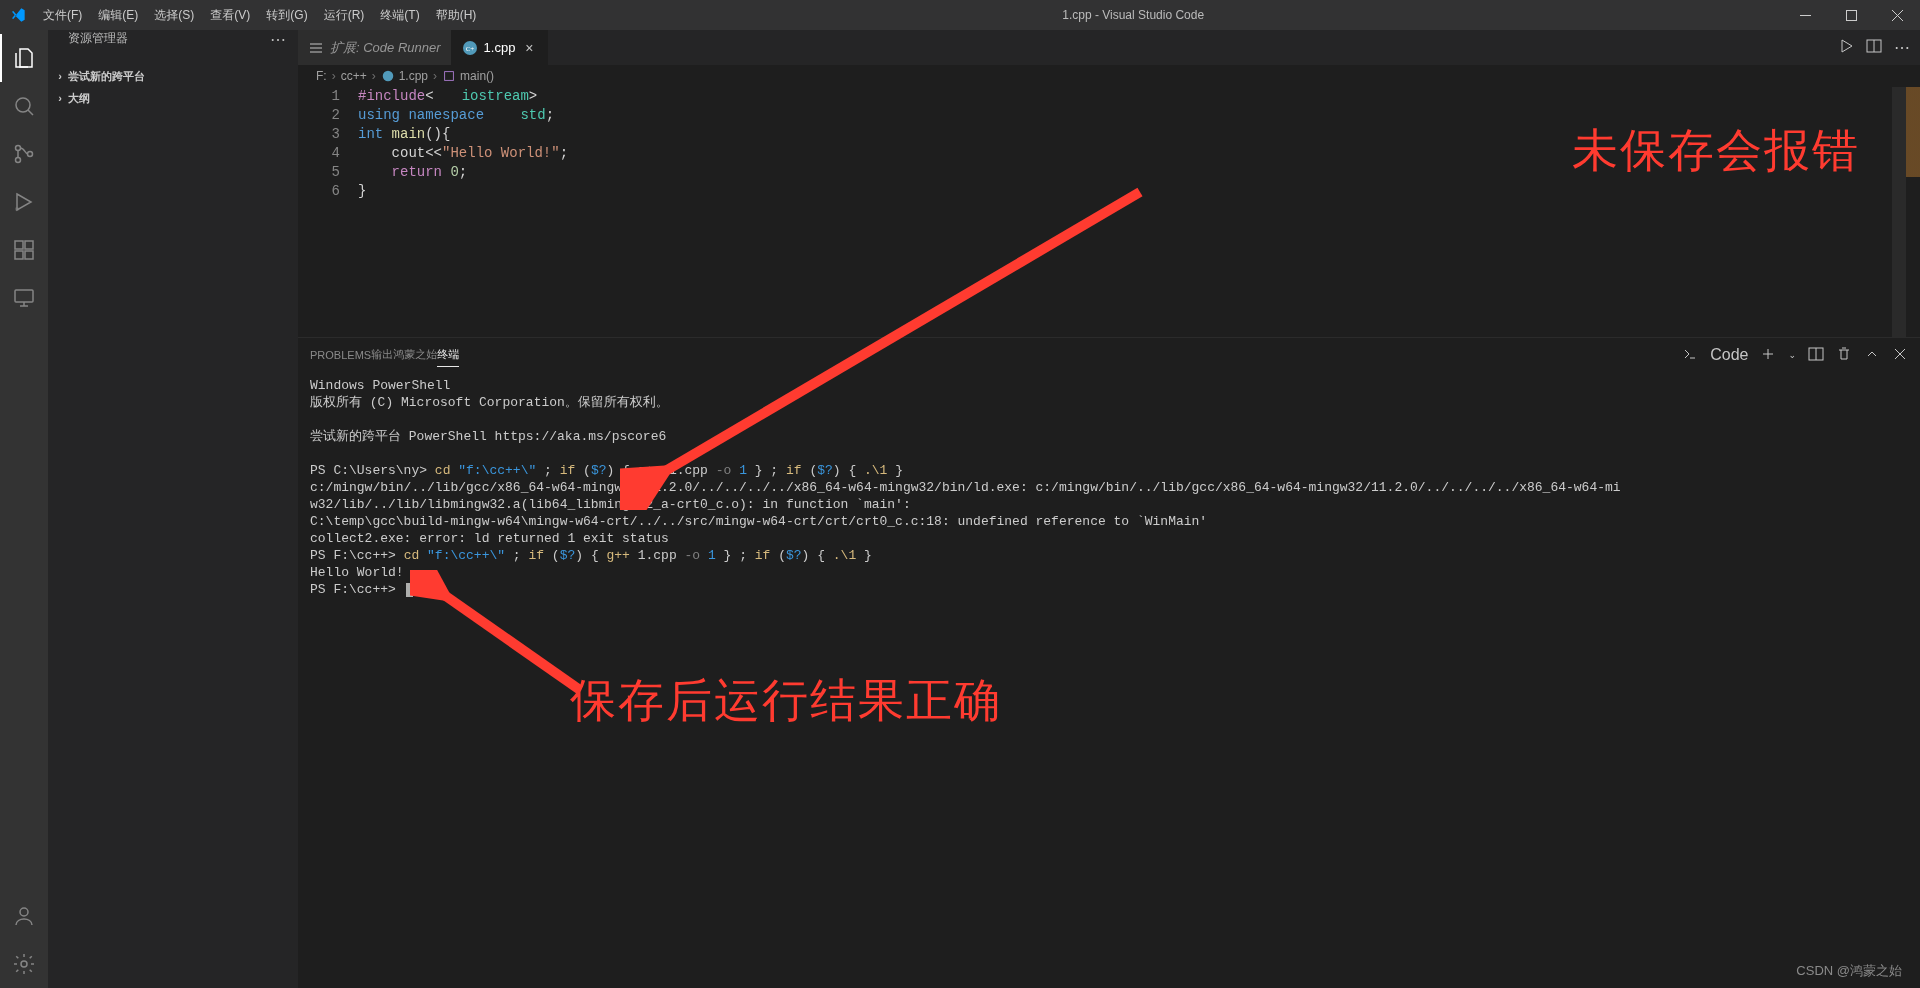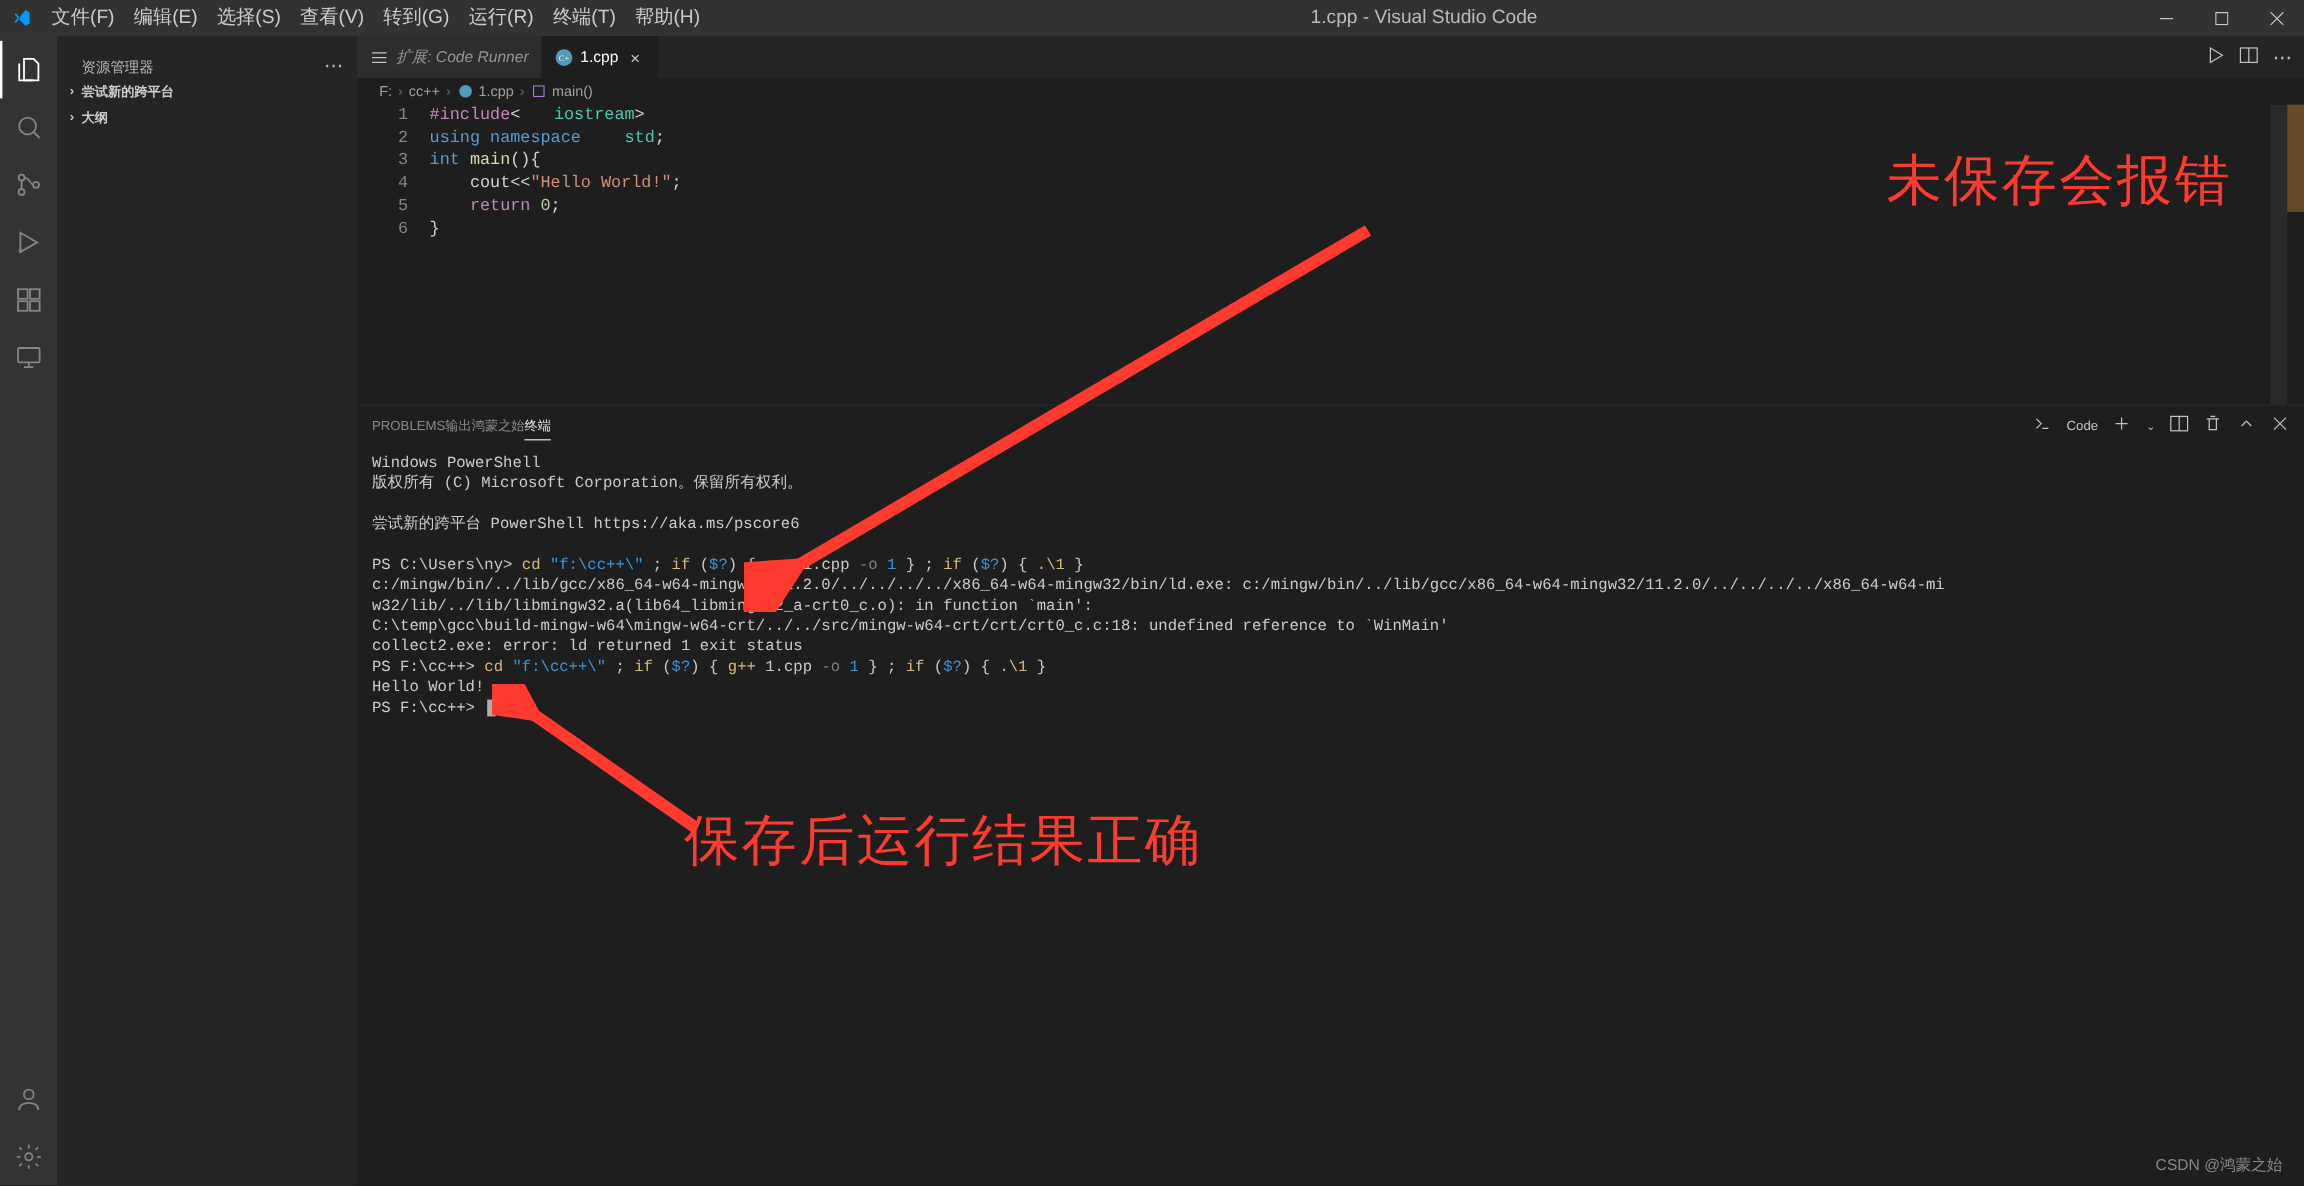--- a/index.html
+++ b/index.html
@@ -39,21 +39,21 @@
     position: relative;
   }
 
   
   .titlebar {
     height: 30px;
     background: var(--bg-titlebar);
     display: flex;
     align-items: center;
     color: #cccccc;
-    font-size: 16px;
+    font-size: 12px;
     user-select: none;
   }
   .titlebar .logo {
     width: 35px; display:flex; align-items:center; justify-content:center;
   }
   .titlebar .menu { display:flex; }
   .titlebar .menu-item { padding: 0 8px; line-height:30px; cursor:default; }
   .titlebar .title-center { flex:1; text-align:center; color:#bbbbbb; }
   .titlebar .win-controls { display:flex; }
   .titlebar .win-btn {
@@ -91,21 +91,21 @@
 
   .sidebar {
     width:250px;
     background: var(--bg-sidebar);
     display:flex;
     flex-direction:column;
     color:#bbbbbb;
     font-size:11px;
   }
   .sidebar-header {
-    height:35px; display:flex; align-items:flex-end; justify-content:space-between;
+    height:35px; display:flex; align-items:flex-start; justify-content:space-between;
     padding:0 10px 0 20px;
     text-transform:none;
     color:#bbbbbb;
     font-size:12px;
   }
   .sidebar-header .dots { color:#bbbbbb; font-size:16px; letter-spacing:2px; }
   .sidebar-section {
     height:22px; display:flex; align-items:center;
     padding-left:4px;
     font-weight:700;
@@ -234,21 +234,21 @@
     border-bottom:1px solid #e7e7e7;
   }
   .panel-actions {
     margin-left:auto;
     display:flex;
     align-items:center;
     gap:12px;
     color:#c5c5c5;
   }
   .panel-actions svg { width:16px; height:16px; }
-  .panel-actions .lbl { font-size:11px; }
+  .panel-actions .lbl { font-size:16px; }
   .terminal {
     flex:1;
     padding:6px 12px 24px;
     font-family:"Consolas","Courier New",monospace;
     font-size:13px;
     line-height:17px;
     color:var(--term-white);
     white-space:pre-wrap;
     overflow:hidden;
   }

